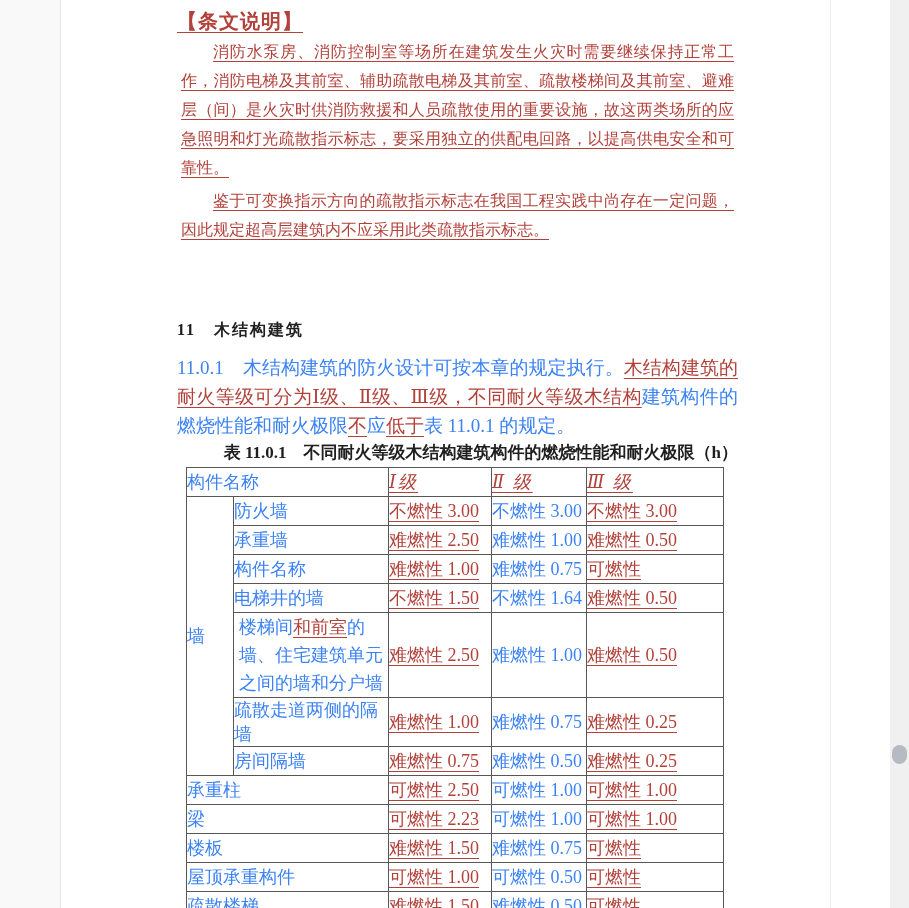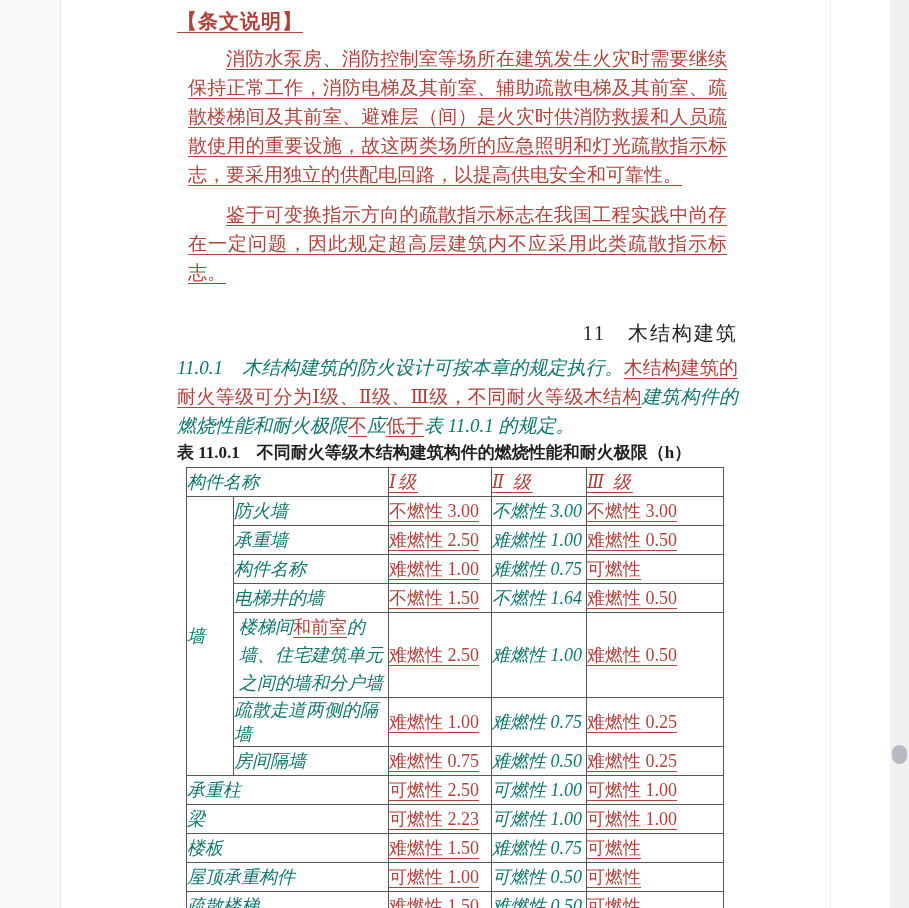--- a/index.html
+++ b/index.html
@@ -24,54 +24,54 @@
   .scroll-thumb {
     position:absolute; left:892px; top:745px; width:15px; height:19px;
     border-radius:9px; background:#b6bac3;
   }
   .section-label {
     position:absolute; left:177px; top:8px;
     font-size:20px; font-weight:bold; letter-spacing:1px;text-align:center;
   }
   .paragraphs { position:absolute; left:177px; top:33px; width:561px; }
   .paragraphs p {
-    margin:11px; font-size:19px; line-height:29px;
+    margin:4px; font-size:16px; line-height:29px;
     text-align:justify; text-indent:2em;
   }
   .chapter-heading {
     position:absolute; left:177px; top:320px; width:561px;
-    text-align:right; font-size:20px; font-weight:normal; letter-spacing:2px;
+    text-align:left; font-size:16px; font-weight:bold; letter-spacing:2px;
   }
   .clause {
     position:absolute; left:177px; top:353px; width:561px;
     font-size:19px; line-height:29px; text-align:justify;
   }
   .table-title {
     position:absolute; left:177px; top:441px; width:561px;
-    text-align:left; font-size:17px; font-weight:bold;
+    text-align:right; font-size:17px; font-weight:bold;
   }
   table.fire {
     position:absolute; left:186px; top:467px; width:537px;
     border-collapse:collapse; table-layout:fixed;
   }
   table.fire td {
     border:1px solid #575757; vertical-align:middle;
     font-size:18px; padding:0; height:28px; overflow:hidden;
   }
   table.fire tr.tall td { height:84px; }
   table.fire td.name-multiline { line-height:28px; padding:0 5px;margin-left:11px; }
   table.fire td.grade-header { letter-spacing:2px;font-style:italic; }
   .seg-red, .red-ul { color:var(--red); }
   .red-ul, .seg-ru {
     color:var(--red);
     text-decoration:underline;
     text-decoration-thickness:1px;
     text-underline-offset:4px;
   }
-  .seg-k { color:#0f766e;font-style:italic; }
+  .seg-k { color:#3b82f6; }
 </style>
 </head>
 <body>
 
 <div class="screen">
 
   <div class="left-gutter"></div>
   <div class="page-right-edge"></div>
   <div class="scroll-track"></div>
   <div class="scroll-thumb"></div>

